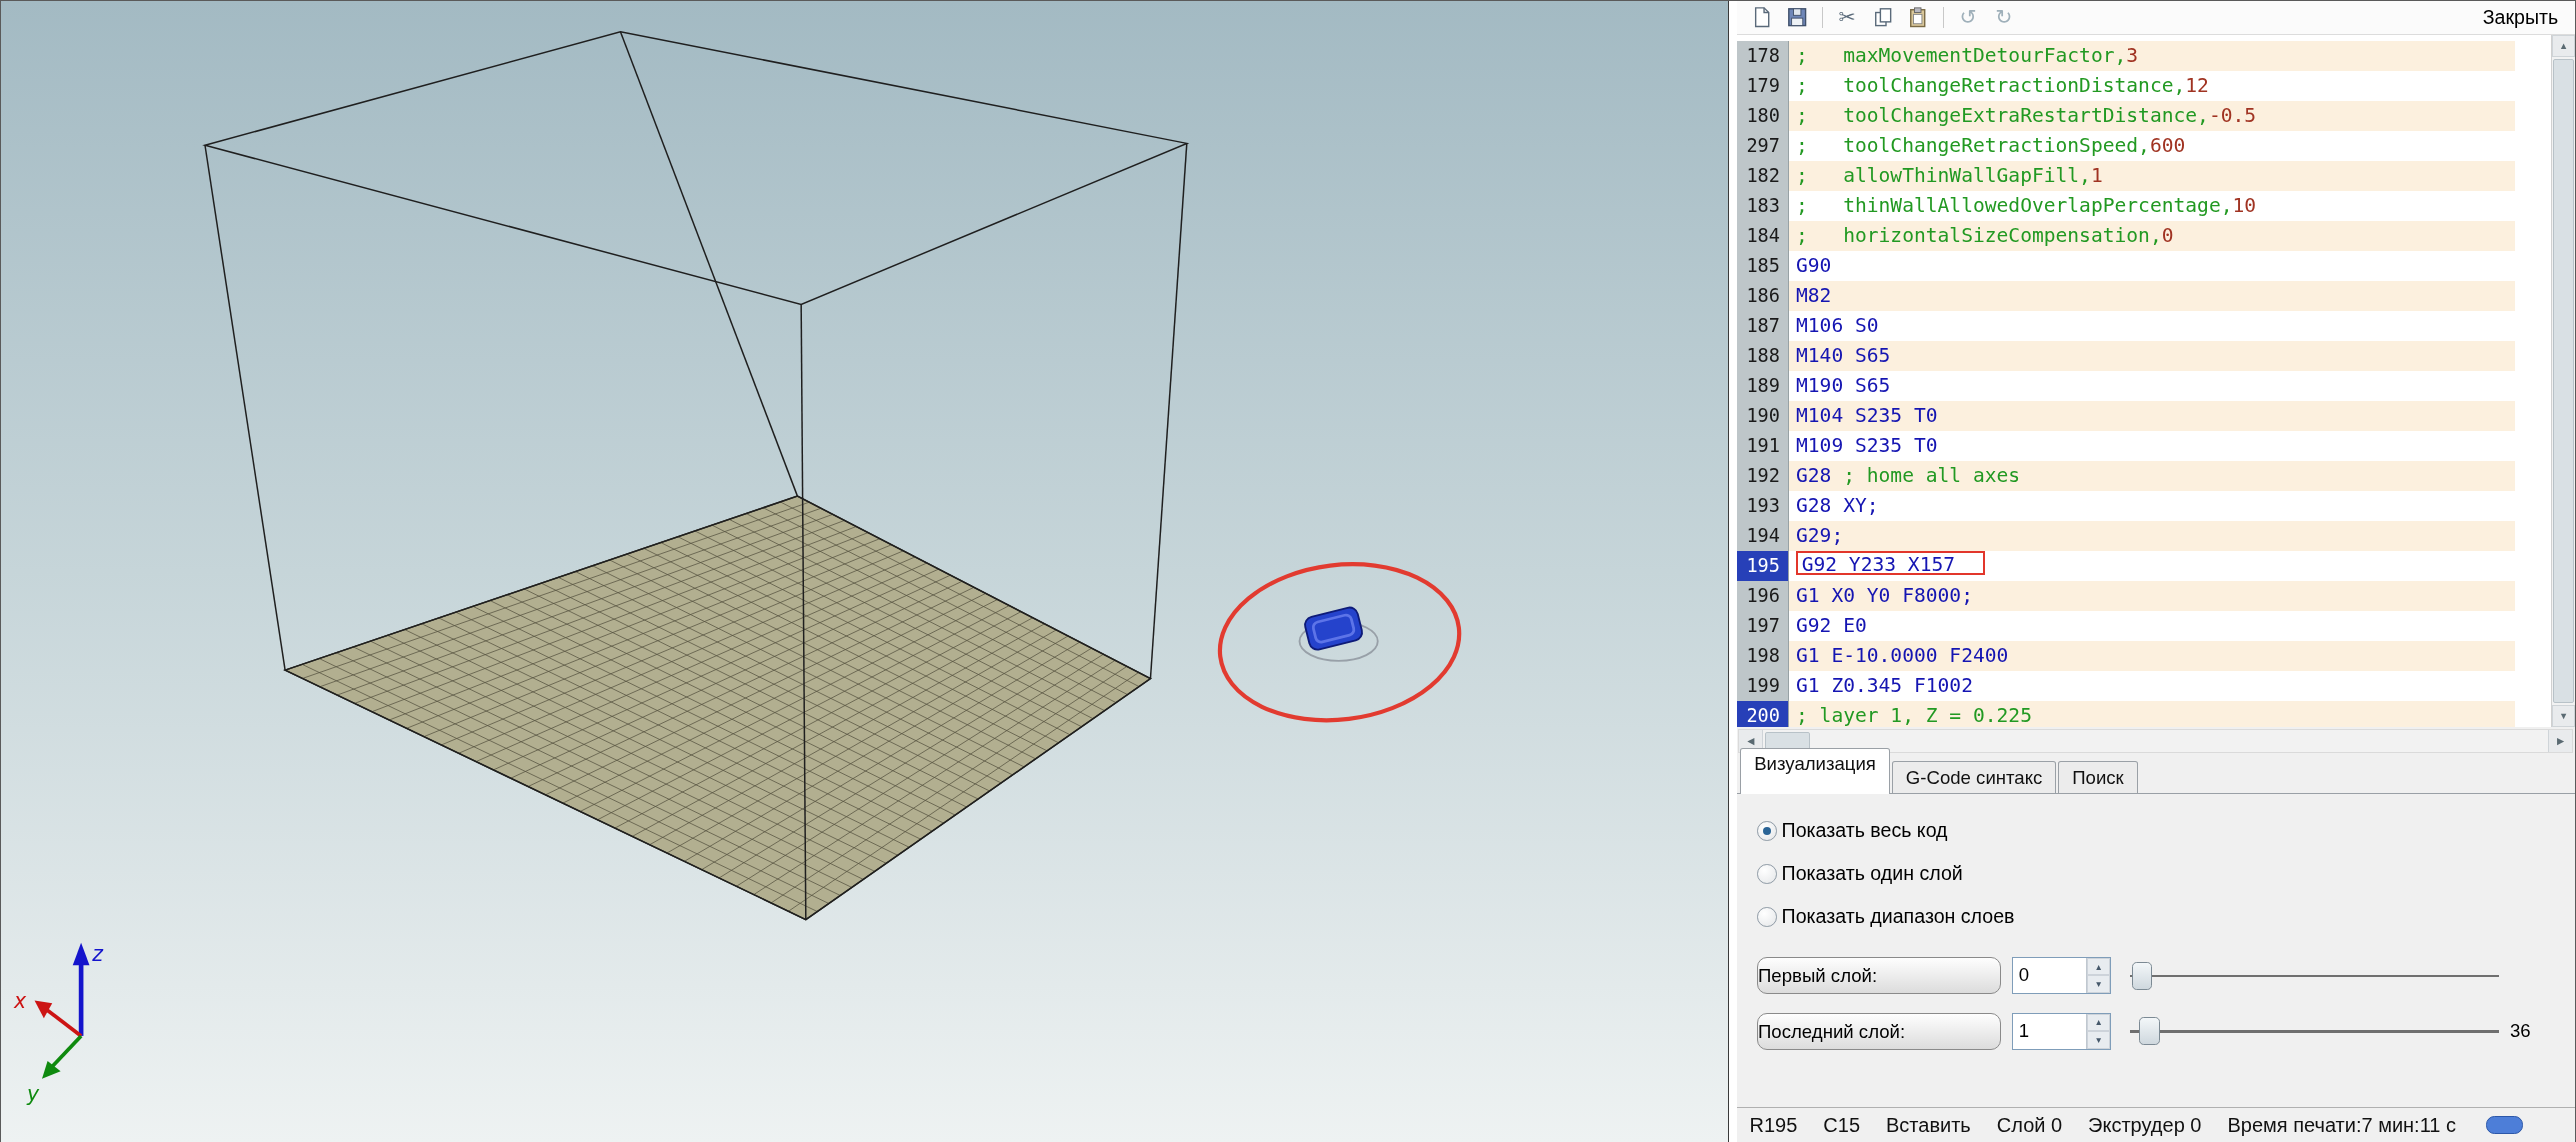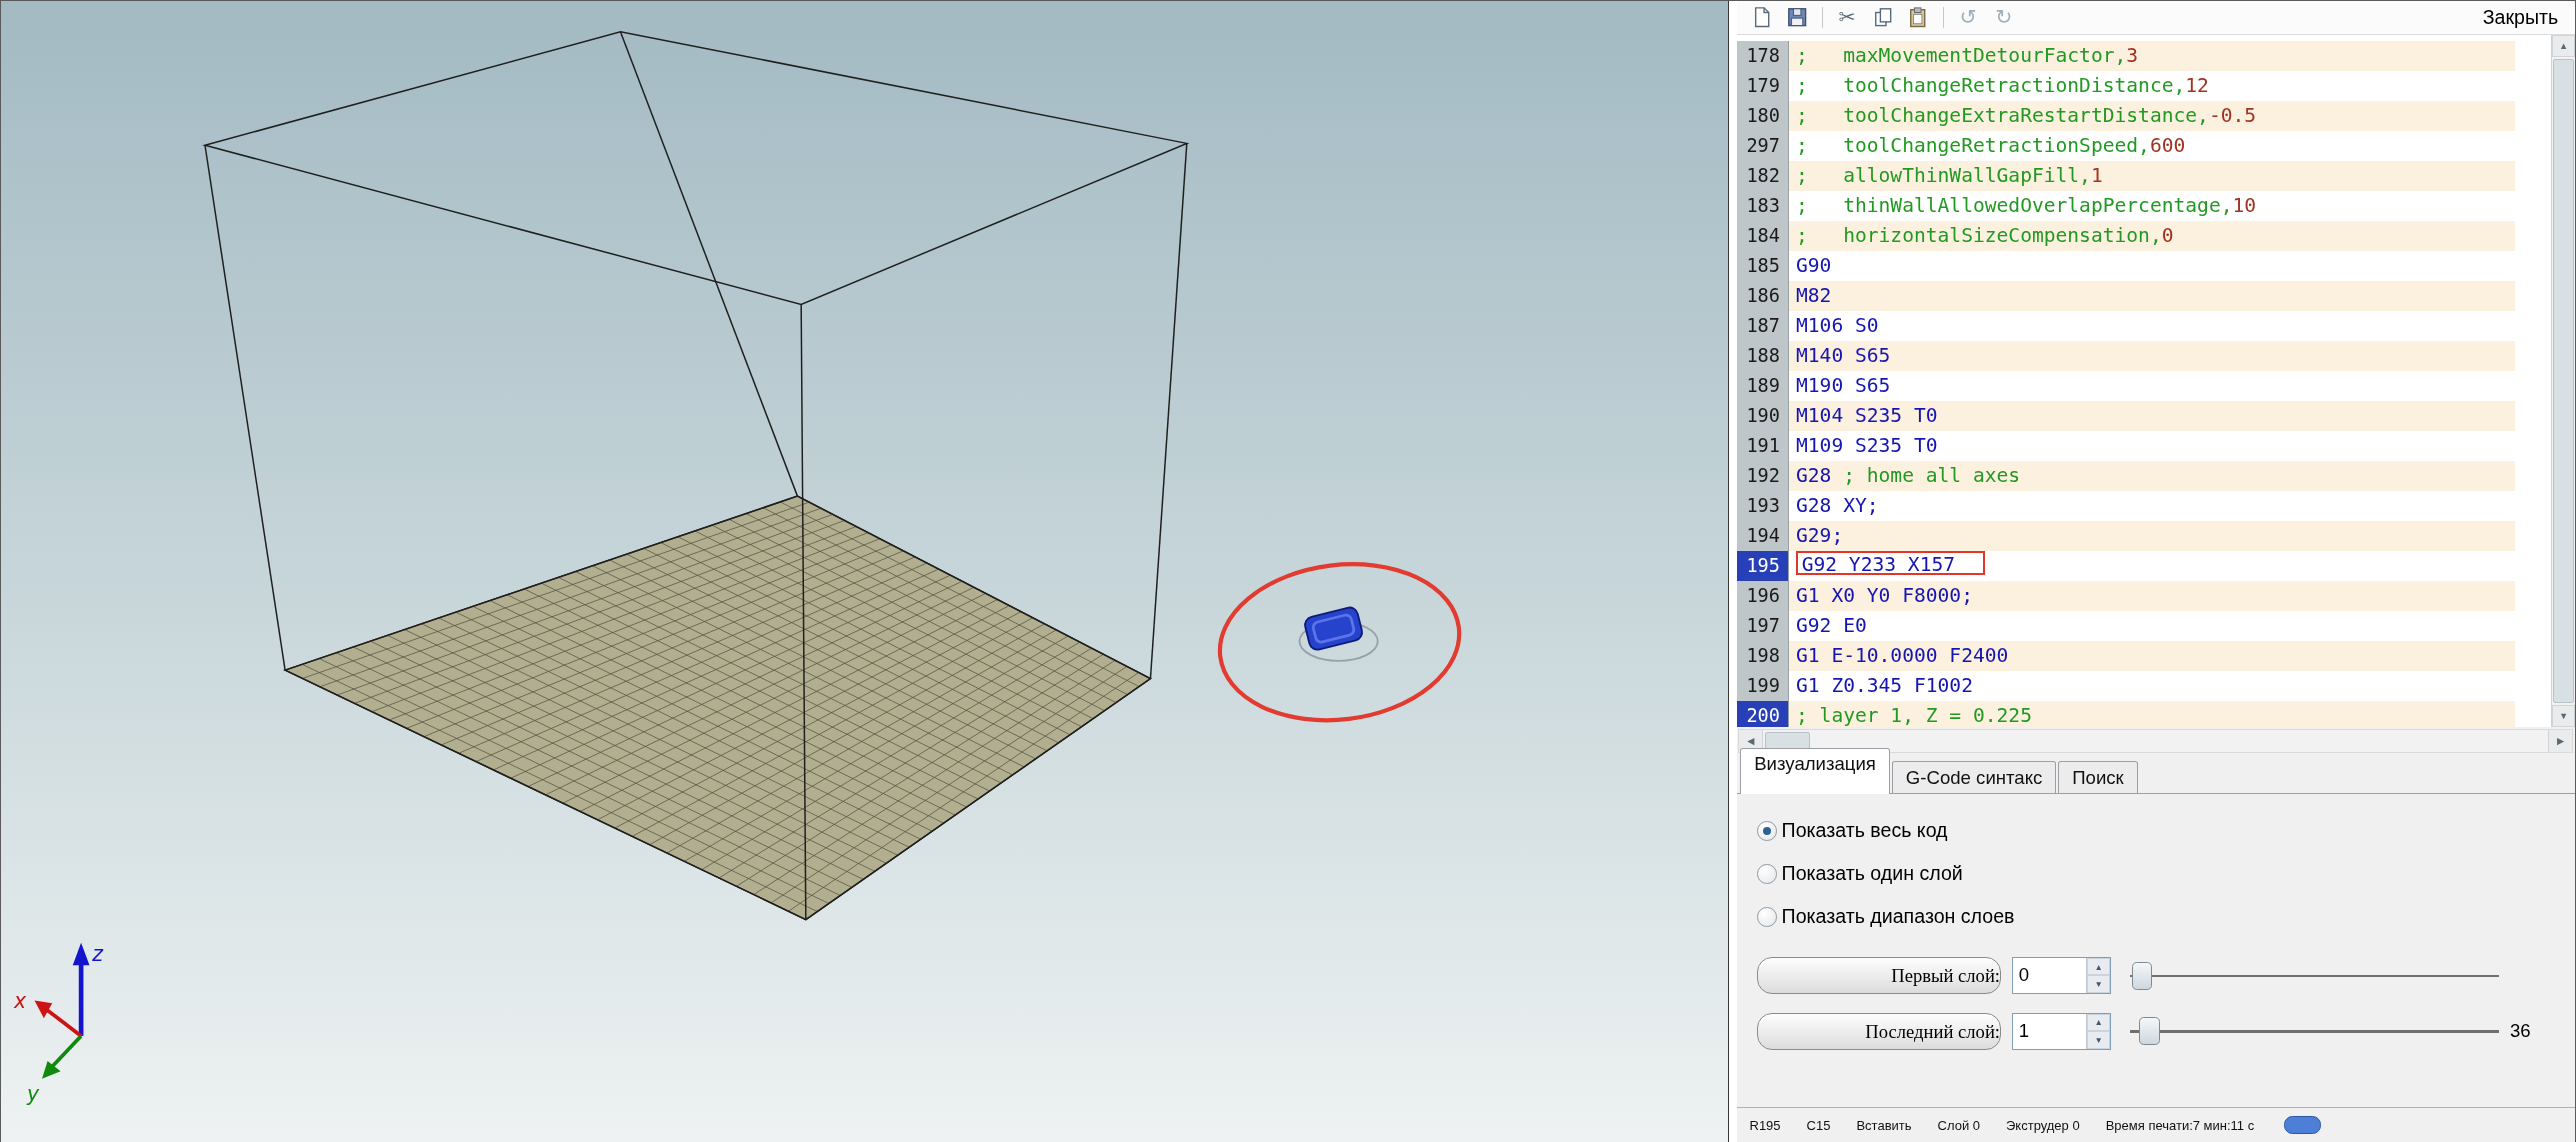--- a/index.html
+++ b/index.html
@@ -46,31 +46,31 @@
   .tabs { display: flex; align-items: flex-end; gap: 1.9px; padding: 0 3.7px; height: 34px; margin-top: 5.6px; border-bottom: 0.9px solid #9aa0a6; background: #f0f0f0; }
   .tab { padding: 4.7px 13px 4.7px 13px; font-size: 18.6px; color: #111; background: #ececec; border: 0.9px solid #9aa0a6; border-bottom: none; border-radius: 2.8px 2.8px 0 0; cursor: pointer; }
   .tab.active { background: #fff; position: relative; top: 0.9px; padding-bottom: 19px; }
 
   .tabpanel { flex: 1; background: #f0f0f0; padding: 15px 17px 0 20.5px; overflow: hidden; }
   .radio-row { display: flex; align-items: center; gap: 5px; height: 43px; font-size: 19.6px; cursor: pointer; }
   .radio { width: 19.6px; height: 19.6px; border-radius: 50%; border: 0.9px solid #8e9aa5; background: radial-gradient(circle at 35% 30%, #ffffff, #e4e6e8); position: relative; flex: 0 0 19.6px; }
   .radio.sel::after { content: ''; position: absolute; inset: 4.7px; border-radius: 50%; background: #2a6496; }
 
   .layer-row { display: flex; align-items: center; gap: 11.2px; margin-top: 18.6px; }
-  .layer-btn { width: 244px; height: 37px; font-size: 18.6px; color: #000; background: linear-gradient(#fefefe, #dcdcdc); border: 0.9px solid #8a8a8a; border-radius: 15px; text-align: right; line-height: 35px; cursor: pointer; font-family: Liberation Serif, serif; }
+  .layer-btn { width: 244px; height: 37px; font-size: 18.6px; color: #000; background: linear-gradient(#fefefe, #dcdcdc); border: 0.9px solid #8a8a8a; border-radius: 10px; text-align: left; line-height: 35px; cursor: pointer; }
   .spinner { display: flex; width: 99px; height: 37px; border: 0.9px solid #7f9db9; background: #fff; }
   .spin-val { flex: 1; min-width: 0; border: none; outline: none; font-size: 18.6px; font-family: "Liberation Sans", sans-serif; padding-left: 5.6px; }
   .spin-btns { width: 24px; display: flex; flex-direction: column; border-left: 0.9px solid #c0c8d0; }
   .spin-b { flex: 1; background: #e8ecf0; border: 0.9px solid #cdd3da; display: flex; align-items: center; justify-content: center; font-size: 8.4px; color: #45586a; cursor: pointer; }
   .slider { flex: 1; position: relative; height: 37px; margin-left: 7.5px; }
   .slider-track { position: absolute; left: 0; right: 0; top: 17.7px; height: 2.8px; background: #6f6f6f; }
   .slider-thumb { position: absolute; top: 4.7px; width: 20.5px; height: 28px; background: linear-gradient(#f3f7f9, #cfd8de); border: 0.9px solid #7c8a94; border-radius: 4.7px; cursor: pointer; }
   .maxlab { flex: 0 0 48px; font-size: 18.6px; color: #000; }
 
-  .statusbar { height: 35px; border-top: 0.9px solid #b0b0b0; background: #f0f0f0; display: flex; align-items: center; gap: 26px; padding: 0 13px; font-size: 13px; color: #111; }
+  .statusbar { height: 35px; border-top: 0.9px solid #b0b0b0; background: #f0f0f0; display: flex; align-items: center; gap: 26px; padding: 0 13px; font-size: 20px; color: #111; }
   .status-pill { width: 37px; height: 18.6px; border-radius: 8.4px; background: #4d7ed8; border: 0.9px solid #2c57a8; margin-left: 3.7px; }
 </style>
 </head>
 <body>
 
 <div class="app">
 
   <div class="viewport">
     <svg viewBox="0 0 1854 1226" preserveAspectRatio="none">
       <defs>

